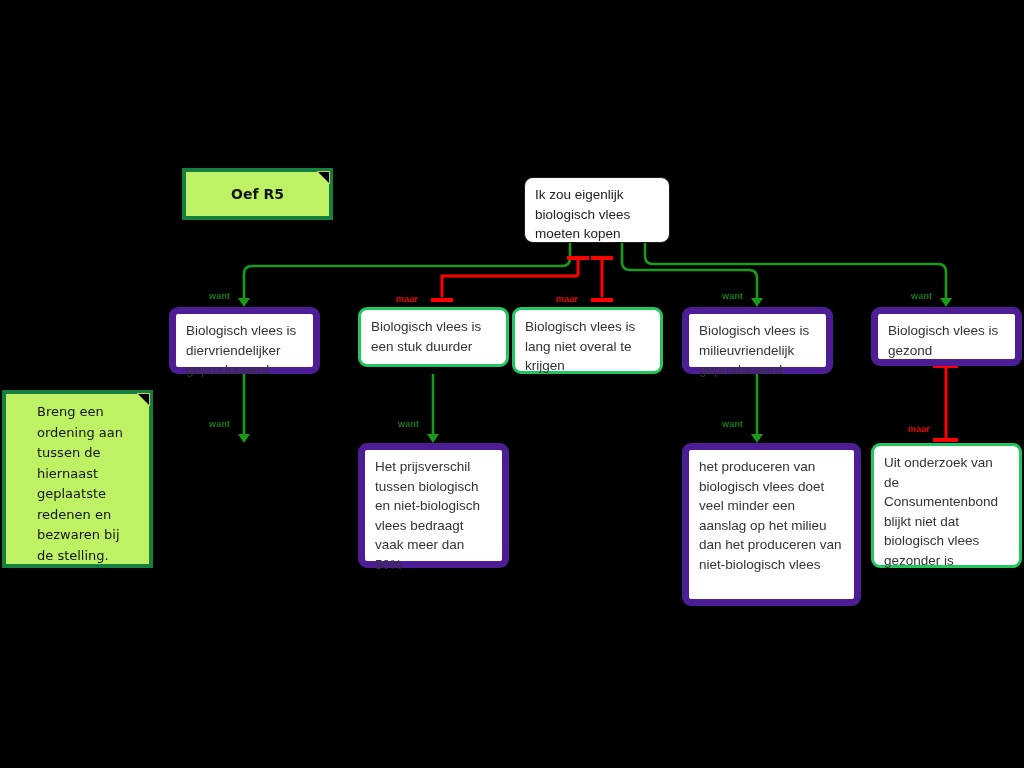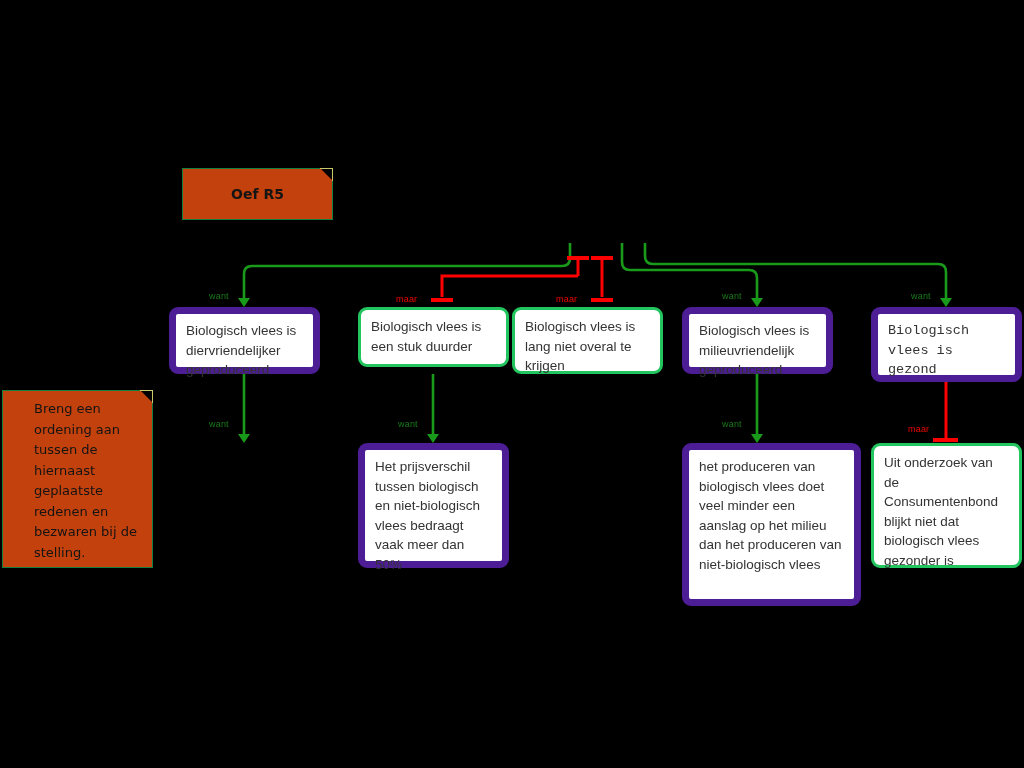--- a/index.html
+++ b/index.html
@@ -7,40 +7,40 @@
   body{
     width:1024px;height:768px;overflow:hidden;position:relative;
     font-family:"Liberation Sans","DejaVu Sans",sans-serif;
   }
   #canvas{position:absolute;left:0;top:0;width:1024px;height:768px;}
 
   
   #links{position:absolute;left:0;top:0;width:1024px;height:768px;pointer-events:none;}
 
   .link-label{
-    position:absolute;font-size:9px;font-weight:normal;letter-spacing:.2px;
+    position:absolute;font-size:9px;font-weight:bold;letter-spacing:.2px;
     line-height:1;white-space:nowrap;
   }
   .link-label.want{color:#1a7a1a;}
   .link-label.maar{color:#f40000;}
 
   
   .node{
     position:absolute;background:#fff;box-sizing:border-box;
     font-size:13.5px;line-height:19.5px;color:#333;
     padding:7px 9px 7px 10px;
   }
   .node.green{border:7px solid #4c1d95;border-radius:9px;}
   .node.red{border:3px solid #22c55e;border-radius:9px;}
   .node.root{border:1.5px solid #1c1c1c;border-radius:9px;color:#222;}
 
   
   .note{
     position:absolute;box-sizing:border-box;
-    background:#c2410c;border:1px solid #15803d;
+    background:#bef264;border:4px solid #15803d;
     font-family:"DejaVu Sans","Liberation Sans",sans-serif;
     font-size:13px;line-height:20.5px;color:#141414;
   }
   .note .fold{
     position:absolute;right:-1px;top:-1px;width:13px;height:13px;
     background:#000;
     clip-path:polygon(0 0,100% 100%,100% 0);
   }
   .note .fold-edge{
     position:absolute;right:-1px;top:-1px;width:13px;height:13px;
@@ -130,30 +130,31 @@
     <span class="fold-edge"></span>
     <span class="note-body">Oef R5</span>
   </div>
 
   <div class="note" id="note-task" style="left:2px;top:390px;width:151px;height:178px;padding-left:31px;">
     <span class="fold"></span>
     <span class="fold-edge"></span>
     <span class="note-body">Breng een ordening aan tussen de hiernaast geplaatste redenen en bezwaren bij de stelling.</span>
   </div>
 
+  <div class="node root" style="left:524px;top:177px;width:146px;height:66px;">Ik zou eigenlijk biologisch vlees moeten kopen</div>
 
   <div class="node green" style="left:169px;top:307px;width:151px;height:67px;">Biologisch vlees is diervriendelijker geproduceerd</div>
 
   <div class="node red" style="left:358px;top:307px;width:151px;height:60px;">Biologisch vlees is een stuk duurder</div>
 
   <div class="node red" style="left:512px;top:307px;width:151px;height:67px;">Biologisch vlees is lang niet overal te krijgen</div>
 
   <div class="node green" style="left:682px;top:307px;width:151px;height:67px;">Biologisch vlees is milieuvriendelijk geproduceerd</div>
 
-  <div class="node green" style="left:871px;top:307px;width:151px;height:75px;font-family:Liberation Mono, monospace;">Biologisch vlees is gezond</div>
+  <div class="node green" style="left:871px;top:307px;width:151px;height:59px;">Biologisch vlees is gezond</div>
 
 
   <div class="node green" style="left:358px;top:443px;width:151px;height:125px;">Het prijsverschil tussen biologisch en niet-biologisch vlees bedraagt vaak meer dan 50%</div>
 
   <div class="node green" style="left:682px;top:443px;width:179px;height:163px;">het produceren van biologisch vlees doet veel minder een aanslag op het milieu dan het produceren van niet-biologisch vlees</div>
 
   <div class="node red" style="left:871px;top:443px;width:151px;height:125px;">Uit onderzoek van de Consumentenbond blijkt niet dat biologisch vlees gezonder is</div>
 
 </div>
 

